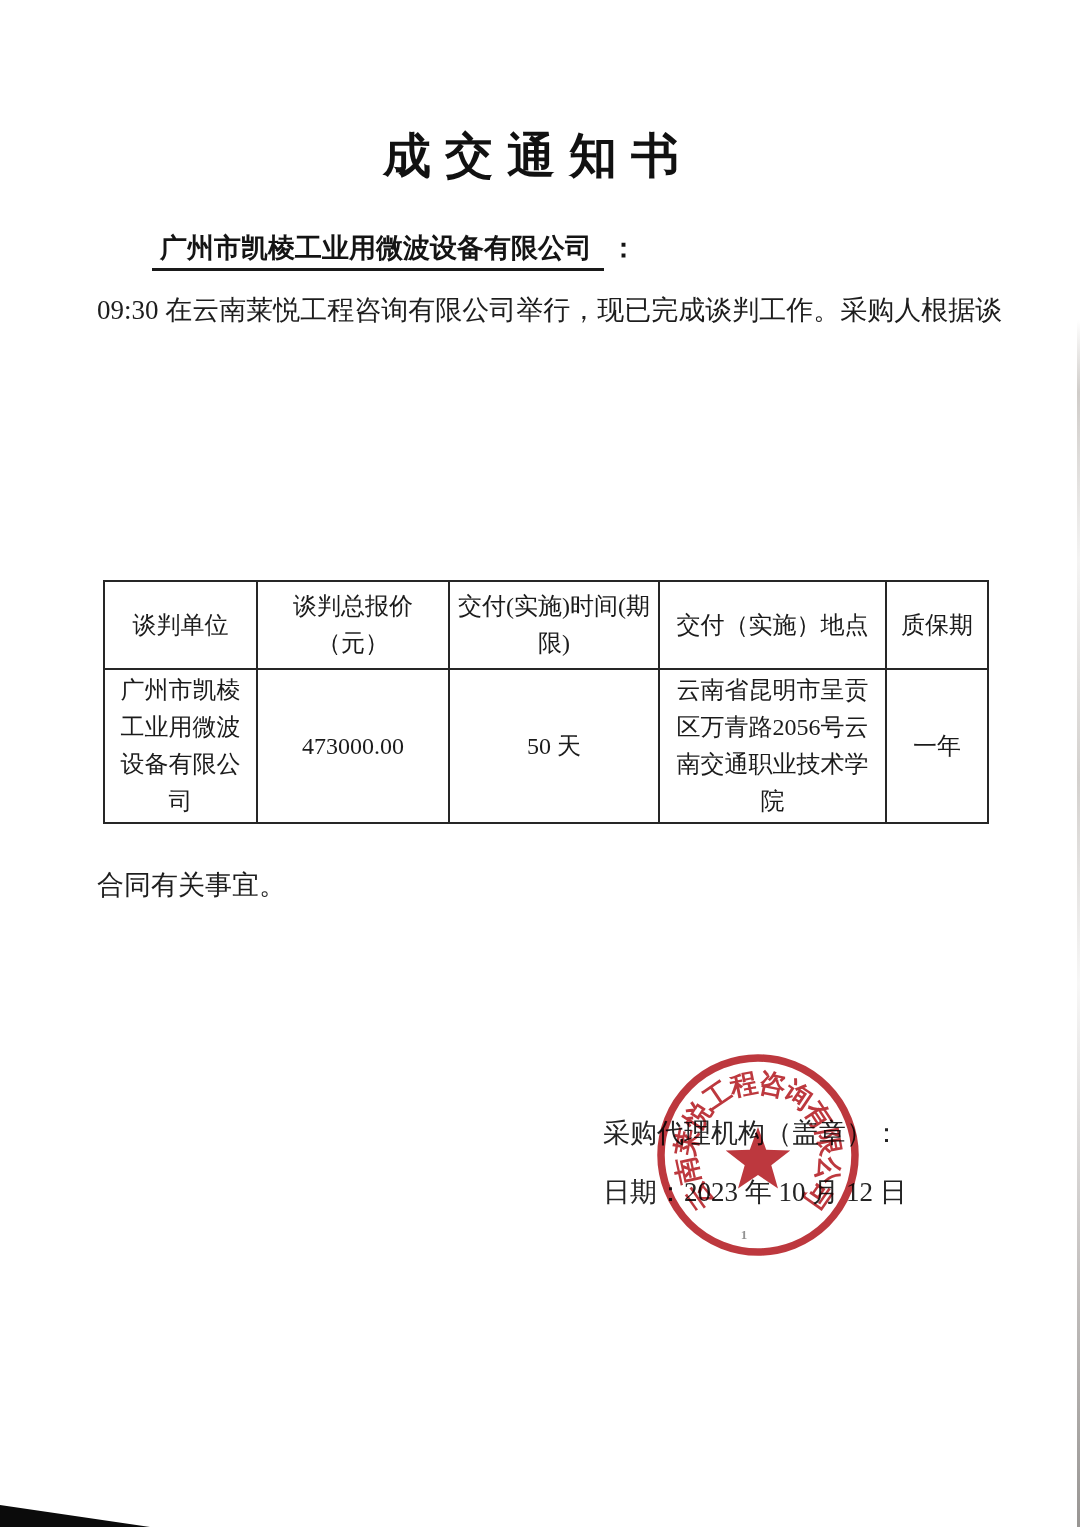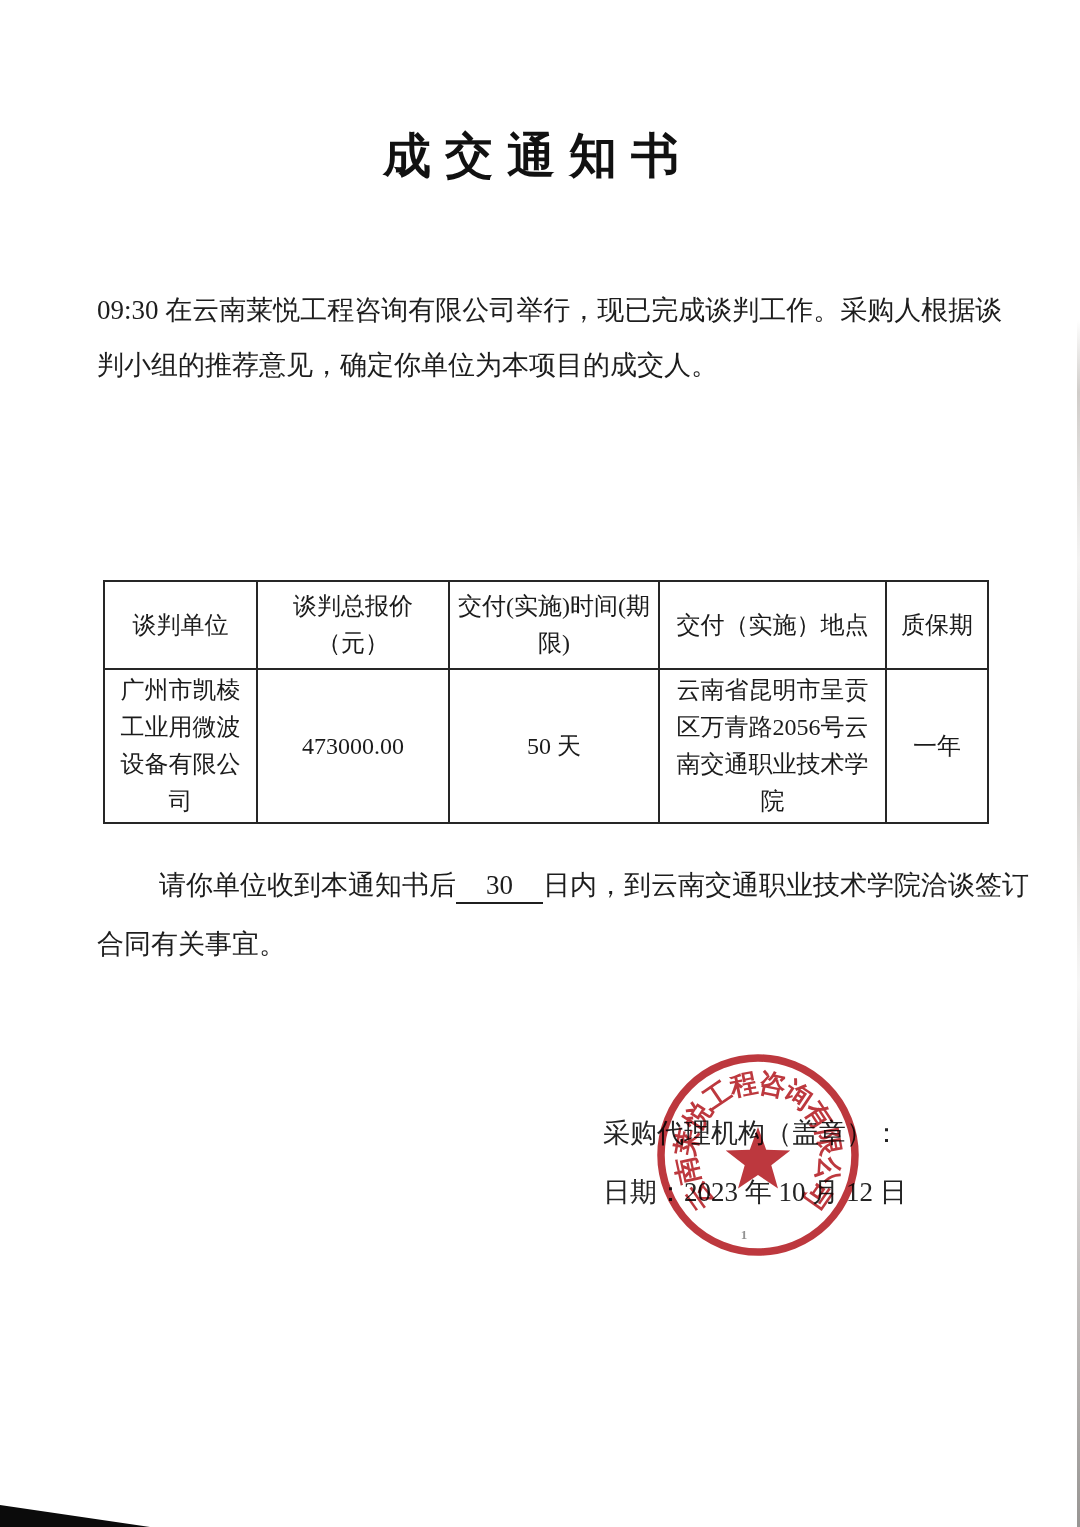--- a/index.html
+++ b/index.html
@@ -120,24 +120,26 @@
     clip-path: polygon(0 0, 100% 100%, 0 100%);
   }
 </style>
 </head>
 <body>
 
 <div class="page">
 
   <h1 class="doc-title">成交通知书</h1>
 
+  <div class="addressee">
+    <span class="addr-underline">广州市凯棱工业用微波设备有限公司</span><span class="addr-colon">：</span>
+  </div>
 
   <div id="para1" class="para">
       <div class="line"><span>09:30 在云南莱悦工程咨询有限公司举行，现已完成谈判工作。采购人根据谈</span></div>
-      <div class="line"><span>判小组的推荐意见，确定你单位为本项目的成交人。</span></div>
     </div>
 
   <table class="award-table">
     <colgroup>
       <col style="width:153px">
         <col style="width:192px">
         <col style="width:210px">
         <col style="width:227px">
         <col style="width:102px">
     </colgroup>
@@ -155,21 +157,20 @@
           <td>广州市凯棱工业用微波设备有限公司</td>
           <td>473000.00</td>
           <td>50 天</td>
           <td>云南省昆明市呈贡区万青路2056号云南交通职业技术学院</td>
           <td>一年</td>
         </tr>
       </tbody>
   </table>
 
   <div id="para2" class="para">
-      <div class="line indent"><span>请你单位收到本通知书后</span><span class="blank-underline">30</span><span>日内，到云南交通职业技术学院洽谈签订</span></div>
       <div class="line"><span>合同有关事宜。</span></div>
     </div>
 
   <div class="sig-block">
     <div class="sig-line">采购代理机构（盖章）：</div>
     <div class="sig-line">日期：2023 年 10 月 12 日</div>
   </div>
 
   <svg class="stamp" viewBox="-109 -109 218 218" xmlns="http://www.w3.org/2000/svg">
     <circle id="stampRing" cx="0" cy="0" r="97" fill="none" stroke-width="7.5" stroke="#b8292f"></circle>

